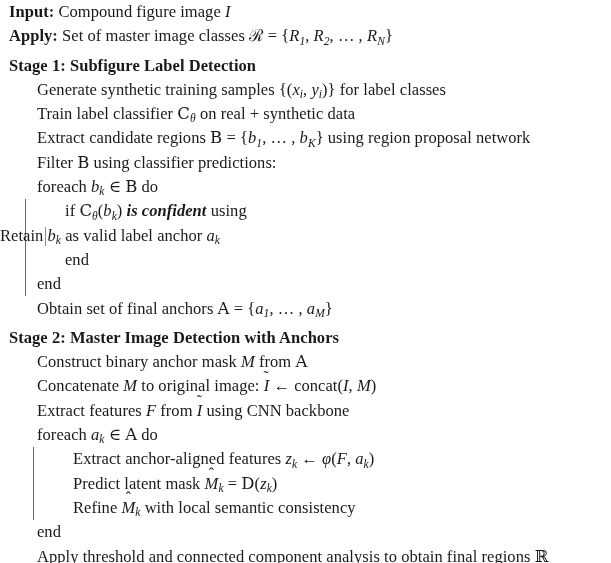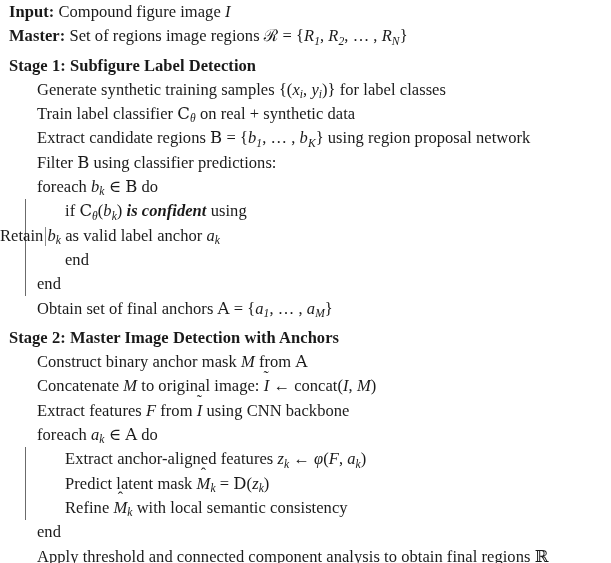--- a/index.html
+++ b/index.html
@@ -102,22 +102,22 @@
 
 <div id="algorithm">
 
   <div class="line ind0">
     <span class="hdr">Input:</span>
     <span>Compound figure image</span>
     <span class="v">I</span>
   </div>
 
   <div class="line ind0">
-    <span class="hdr">Master:</span>
-    <span>Set of regions image regions</span>
+    <span class="hdr">Apply:</span>
+    <span>Set of master image classes</span>
     <span class="cal">ℛ</span>
     <span class="op">=</span>
     <span>{<span class="v">R</span><sub>1</sub>, <span class="v">R</span><sub>2</sub>, … , <span class="v">R</span><sub>N</sub>}</span>
   </div>
 
   <div class="spacer-sm"></div>
 
   <div class="line ind0 hdr">Stage 1: Subfigure Label Detection</div>
 
   <div class="line ind1">
@@ -183,21 +183,21 @@
   <div class="line ind1">
     Extract features <span class="v">F</span> from <span class="tilde"><span class="tildemark">˜</span><span class="v">I</span></span> using CNN backbone
   </div>
 
   <div class="line ind1">
     <span class="kw">foreach</span>
     <span><span class="v">a</span><sub>k</sub> <span class="op">∈</span> <span class="cal v">A</span></span>
     <span class="kw">do</span>
   </div>
 
-  <div style="position:relative;">
+  <div style="position:relative;margin-left:8px;">
     <div class="vrule outer" style="left:25px; top:0px; height:73px;"></div>
 
     <div class="line ind2">
       Extract anchor-aligned features <span class="v">z</span><sub>k</sub> <span class="op">←</span> <span class="v">φ</span>(<span class="v">F</span>, <span class="v">a</span><sub>k</sub>)
     </div>
 
     <div class="line ind2">
       Predict latent mask <span class="hat"><span class="hatmark">ˆ</span><span class="v">M</span></span><sub>k</sub> <span class="op">=</span> <span class="cal v">D</span>(<span class="v">z</span><sub>k</sub>)
     </div>
 

